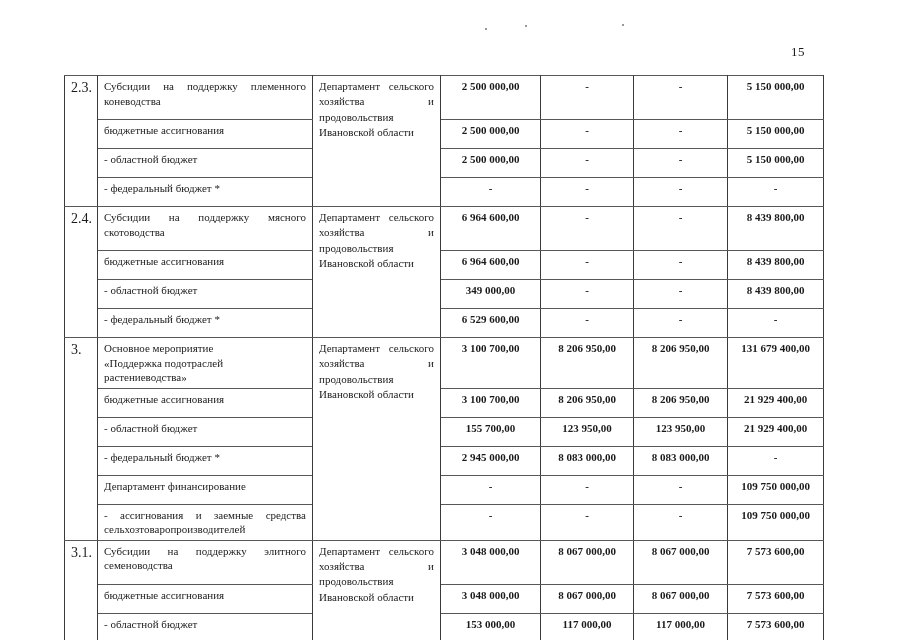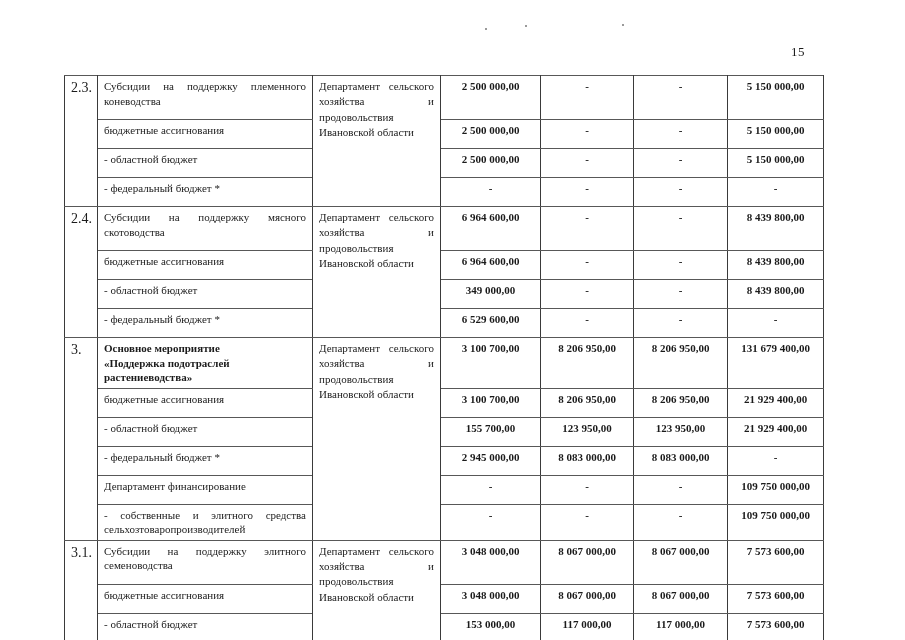--- a/index.html
+++ b/index.html
@@ -46,21 +46,21 @@
   }
   table.budget-table { border: 1px solid #2e2e2e; }
   td.col-num {
     padding: 4px 2px 2px 5px;
     font-size: 14px;
   }
   td.col-desc { text-align: justify; }
   td.col-desc.row-title { height: 37px; }
   td.col-desc.row-label { height: 22px; }
   td.col-desc.bold-title {
-    font-weight: bold;
+    font-weight: normal;
     text-align: left;
     white-space: pre-line;
   }
   td.col-dept {
     text-align: justify;
     line-height: 1.4;
     padding-top: 4px;
   }
   td.col-val {
     text-align: center;
@@ -184,21 +184,21 @@
           <td class="col-val">-</td>
         </tr>
         <tr>
           <td class="col-desc row-label">Департамент финансирование</td>
           <td class="col-val">-</td>
           <td class="col-val">-</td>
           <td class="col-val">-</td>
           <td class="col-val">109 750 000,00</td>
         </tr>
         <tr>
-          <td class="col-desc row-label">- собственные и элитного средства сельхозтоваропроизводителей</td>
+          <td class="col-desc row-label">- ассигнования и заемные средства сельхозтоваропроизводителей</td>
           <td class="col-val">-</td>
           <td class="col-val">-</td>
           <td class="col-val">-</td>
           <td class="col-val">109 750 000,00</td>
         </tr>
         <tr>
           <td class="col-num" rowspan="4">3.1.</td>
           <td class="col-desc row-title">Субсидии на поддержку элитного семеноводства</td>
           <td class="col-dept" rowspan="4">Департамент сельского хозяйства и продовольствия Ивановской области</td>
           <td class="col-val">3 048 000,00</td>

